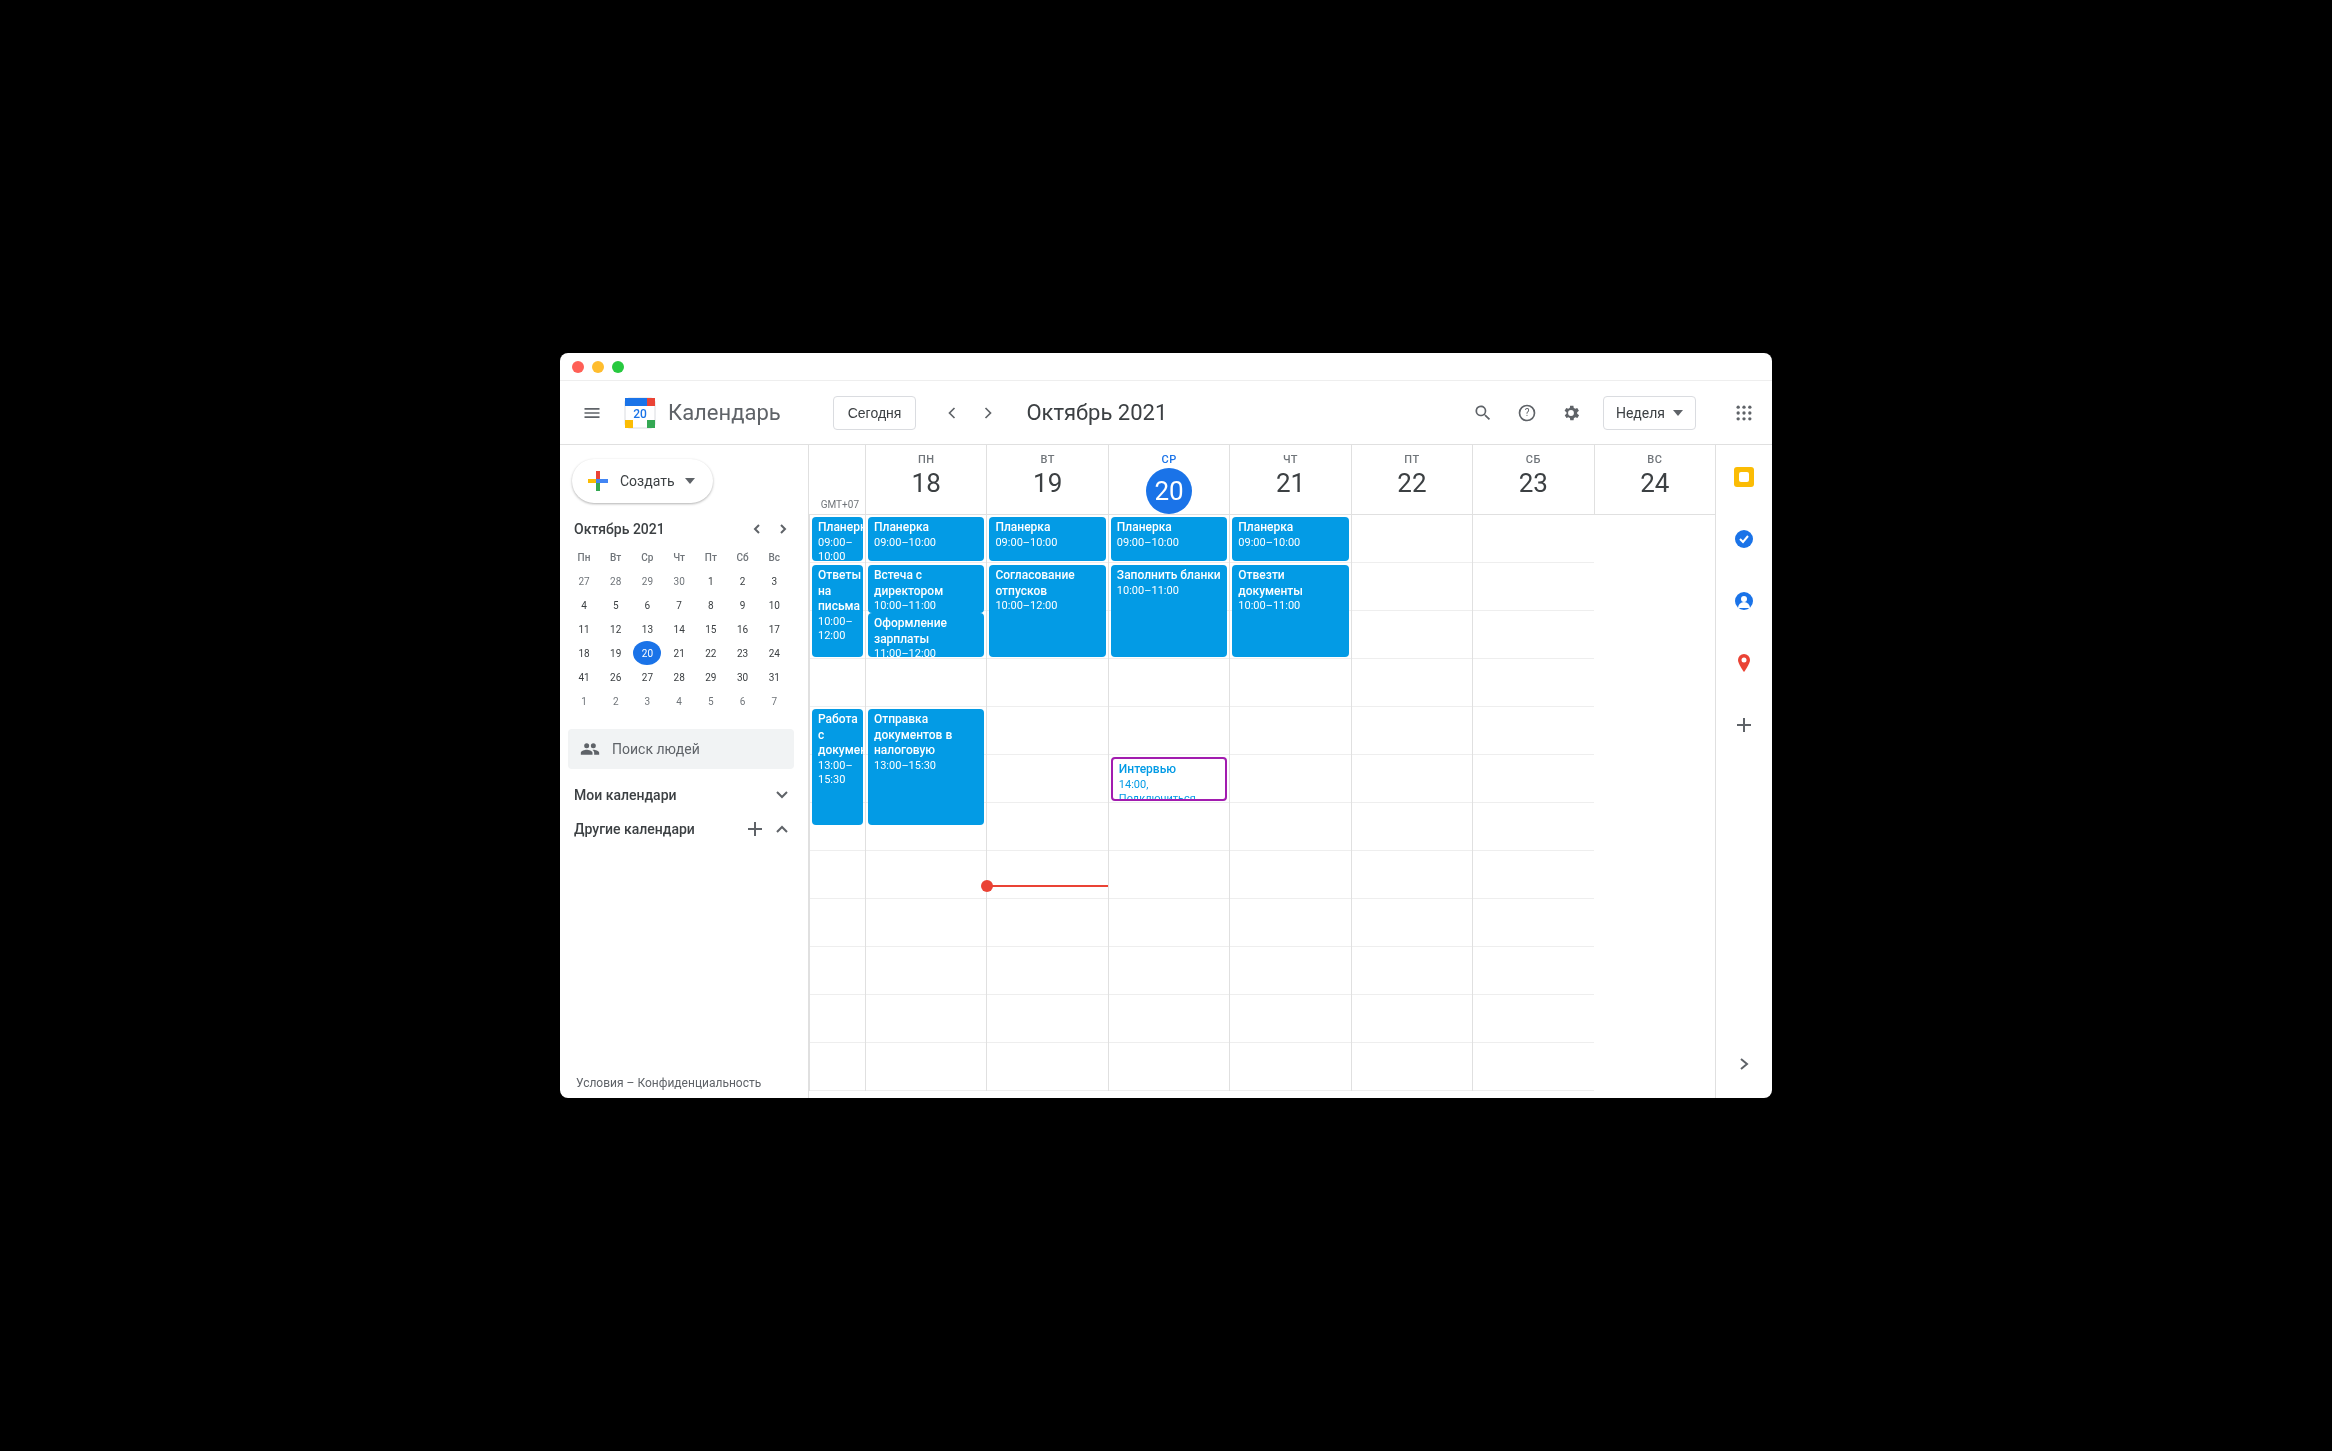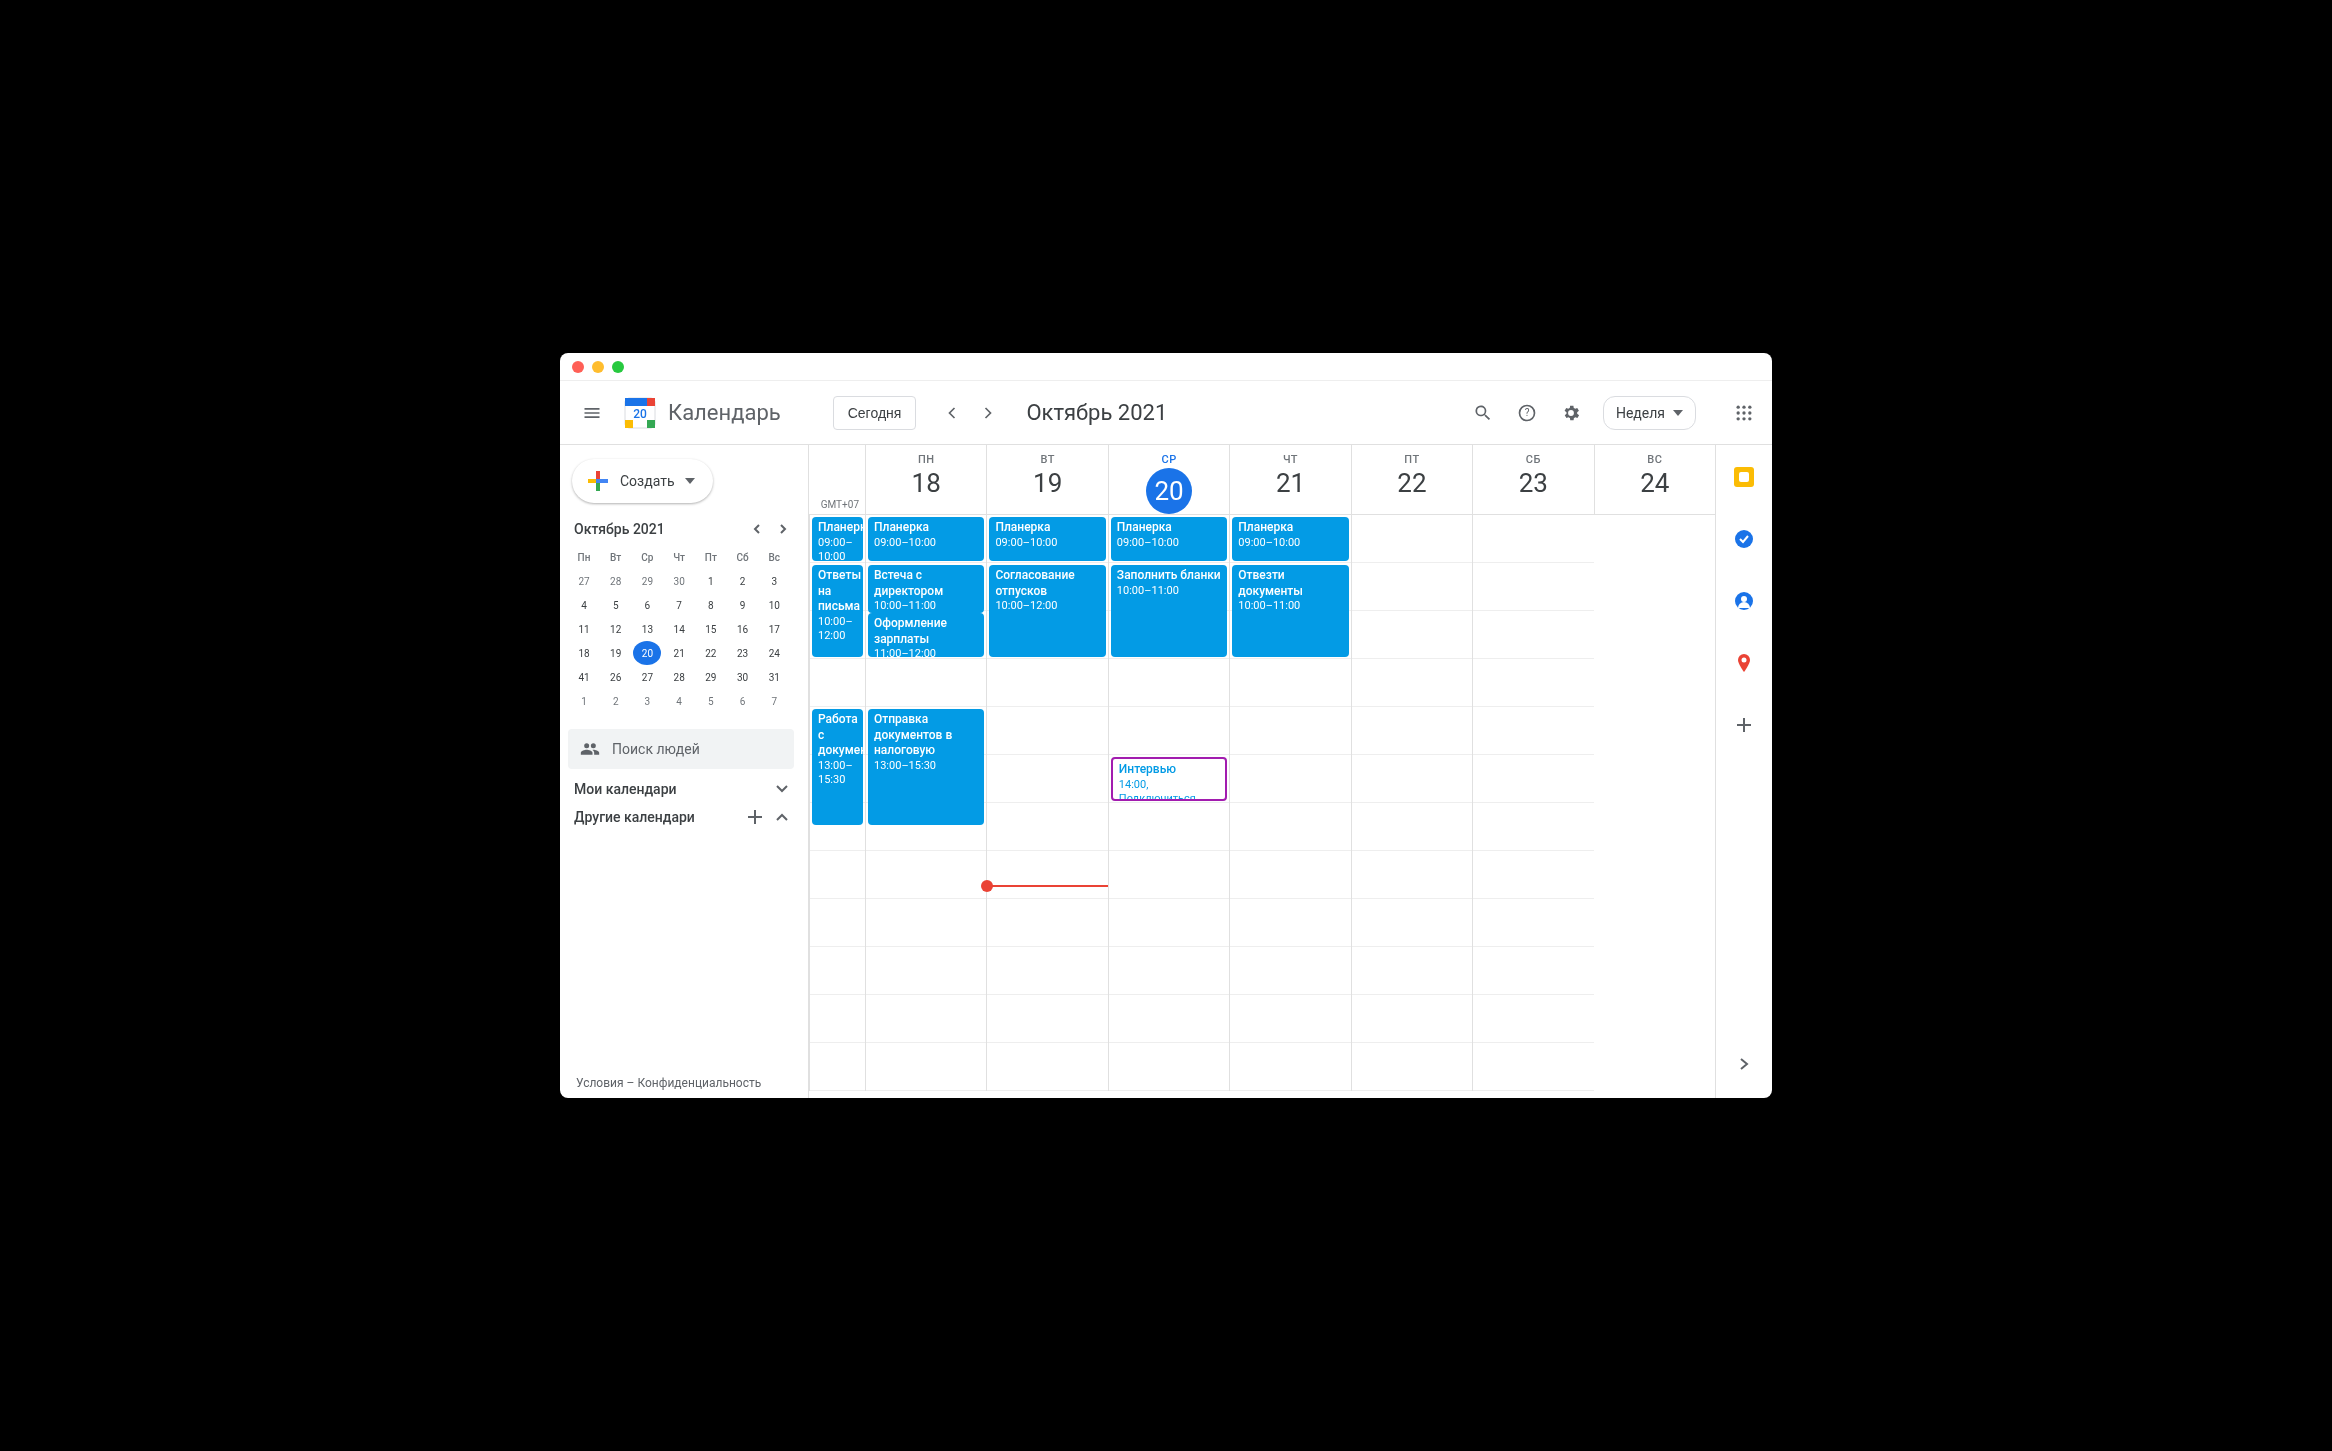--- a/index.html
+++ b/index.html
@@ -79,21 +79,21 @@
   width: 40px; height: 40px;
   display: flex; align-items: center; justify-content: center;
   border-radius: 50%;
   cursor: pointer;
   color: #5f6368;
 }
 .view-switch {
   border: 1px solid #dadce0;
   background: #fff;
   padding: 8px 12px;
-  border-radius: 12px;
+  border-radius: 4px;
   font-size: 14px;
   color: #3c4043;
   cursor: pointer;
   display: flex; align-items: center; gap: 8px;
   margin-left: 8px;
 }
 .apps-btn { margin-left: 24px; }
 
 .body {
   flex: 1;
@@ -147,21 +147,21 @@
   margin-top: 16px;
   background: #f1f3f4;
   border-radius: 4px;
   padding: 10px 12px;
   display: flex; align-items: center; gap: 12px;
   color: #5f6368;
   font-size: 14px;
 }
 
 .cal-section {
-  margin-top: 12px;
+  margin-top: 18px;
   display: flex; align-items: center; justify-content: space-between;
   padding: 0 6px;
   font-size: 14px; color: #3c4043; font-weight: 500;
 }
 .sidebar-footer {
   margin-top: auto;
   font-size: 12px; color: #5f6368;
   padding: 8px;
 }
 

